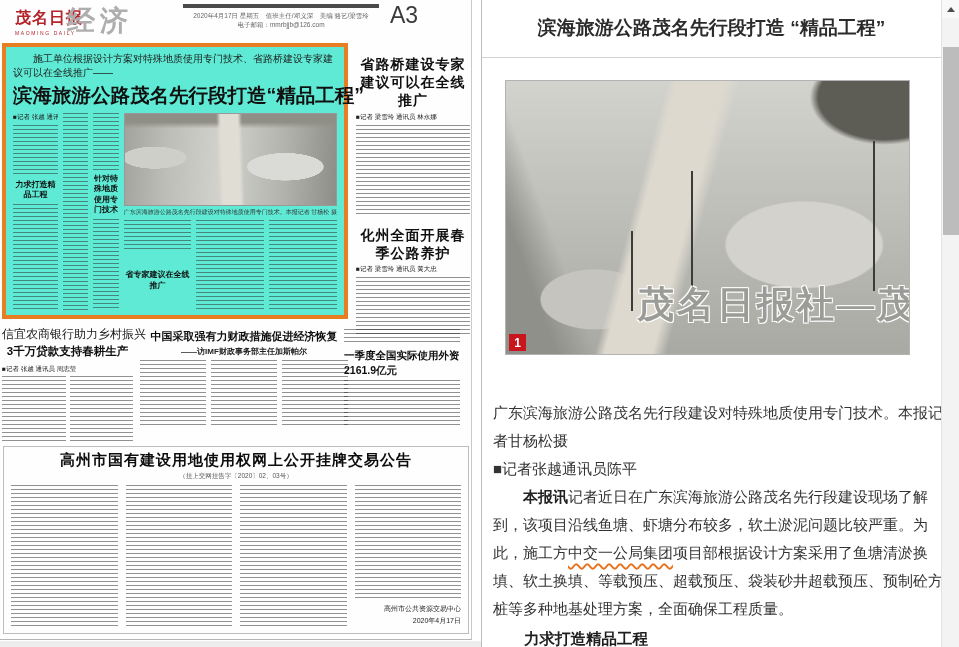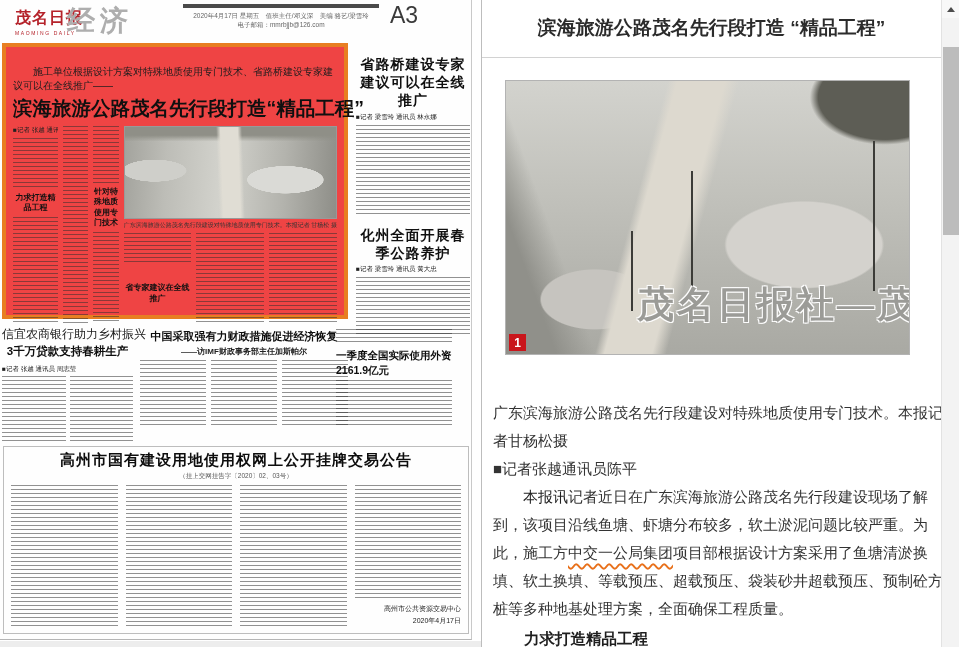--- a/index.html
+++ b/index.html
@@ -20,21 +20,21 @@
                   color:#aeaeae; letter-spacing:5px; white-space:nowrap; }
   .mast-bar { position:absolute; left:183px; top:4px; width:196px; height:4px; background:#4a4a4a; }
   .date-line { position:absolute; left:173px; top:12px; width:216px; font-size:6.5px;
                color:#666; text-align:center; white-space:nowrap; }
   .email-line { position:absolute; left:173px; top:21px; width:216px; font-size:6.5px;
                 color:#666; text-align:center; }
   .page-no { position:absolute; left:390px; top:2px; font-size:23px; color:#3a3a3a; }
 
   
   .lead-box { position:absolute; left:2px; top:43px; width:346px; height:276px;
-              border:4px solid #e87e22; padding:18px 7px; background:#ef4444; }
+              border:4px solid #e87e22; padding:5px 7px; background:#5eead4; }
   .kicker { font-size:10px; line-height:1.35; color:#1d1d1d; text-indent:2em; }
   .lead-headline { font-size:19.5px; font-weight:900; color:#101010; white-space:nowrap;
                    margin:3px 0 4px; letter-spacing:0px; }
   .lead-body { display:flex; gap:5px; height:198px; }
   .ncol { display:flex; flex-direction:column; gap:3px; }
   .ncol .grow { flex:1; }
   .c-narrow { width:45px; }
   .byline-sm { font-size:6.5px; color:#222; white-space:nowrap; overflow:hidden; }
   .subhead-sm { font-size:8px; font-weight:800; color:#111; text-align:center; line-height:1.3; }
   .tx { background-image:repeating-linear-gradient(180deg, rgba(45,45,45,.52) 0 1.4px,
@@ -66,21 +66,21 @@
             white-space:nowrap; margin:1px 0 6px; }
   .two-cols { display:flex; gap:4px; height:66px; margin-top:2px; }
   .two-cols .tx { flex:1; }
 
   .imf-art { position:absolute; left:140px; top:329px; width:208px; }
   .imf-h { font-size:11px; font-weight:900; color:#0e0e0e; text-align:center; white-space:nowrap; }
   .imf-sub { font-size:8px; font-weight:700; color:#222; text-align:center; margin:2px 0 3px; }
   .three-cols { display:flex; gap:5px; height:66px; }
   .three-cols .tx { flex:1; }
 
-  .fdi-art { position:absolute; left:336px; top:329px; width:116px; }
+  .fdi-art { position:absolute; left:344px; top:329px; width:116px; }
   .fdi-h { font-size:10.5px; font-weight:900; color:#0e0e0e; line-height:1.4; margin:3px 0; }
 
   
   .notice { position:absolute; left:3px; top:446px; width:466px; height:188px;
             border:1px solid #bdbdbd; padding:4px 7px; }
   .notice-h { font-size:15px; font-weight:900; color:#0d0d0d; text-align:center;
               letter-spacing:1px; white-space:nowrap; }
   .notice-sub { font-size:6.5px; color:#555; text-align:center; margin:2px 0 4px; }
   .four-cols { display:flex; gap:8px; height:142px; }
   .four-cols .ncol { flex:1; }
@@ -110,21 +110,21 @@
   .wm { position:absolute; right:-48px; bottom:24px; font-family:"Liberation Serif", serif;
         font-size:37px; font-weight:800; color:#9b9b97; letter-spacing:3px; white-space:nowrap;
         text-shadow:1px 1px 0 #fdfdfd, -1px -1px 0 #fdfdfd, 1px -1px 0 #fdfdfd, -1px 1px 0 #fdfdfd; }
   .badge { position:absolute; left:3px; bottom:3px; width:17px; height:17px; background:#c9161c;
            color:#fff; font-size:12px; font-weight:700; display:flex; align-items:center;
            justify-content:center; }
   .art-body { position:absolute; left:11px; top:399px; width:450px;
               font-family:"Liberation Serif", serif; font-size:15px; line-height:28px; color:#333; }
   .art-body p { margin:0; }
   .indent { text-indent:2em; }
-  .lead-label { font-weight:400; color:#222; }
+  .lead-label { font-weight:700; color:#222; }
   .company { text-decoration:underline wavy #e8701a 2px; text-underline-offset:5px; }
   .art-subhead { font-weight:800; color:#1e1e1e; text-indent:2em; font-size:15.5px; margin-top:2px; }
 
   
   .scrollbar { position:absolute; right:0; top:0; width:18px; height:647px; background:#f3f3f3;
                border-left:1px solid #e2e2e2; }
   .sb-btn-up { position:absolute; left:0; top:0; width:17px; height:18px; background:#f8f8f8;
                display:flex; align-items:center; justify-content:center; }
   .sb-arrow { width:0; height:0; border-left:4px solid transparent; border-right:4px solid transparent;
               border-bottom:5px solid #4c4c4c; }

